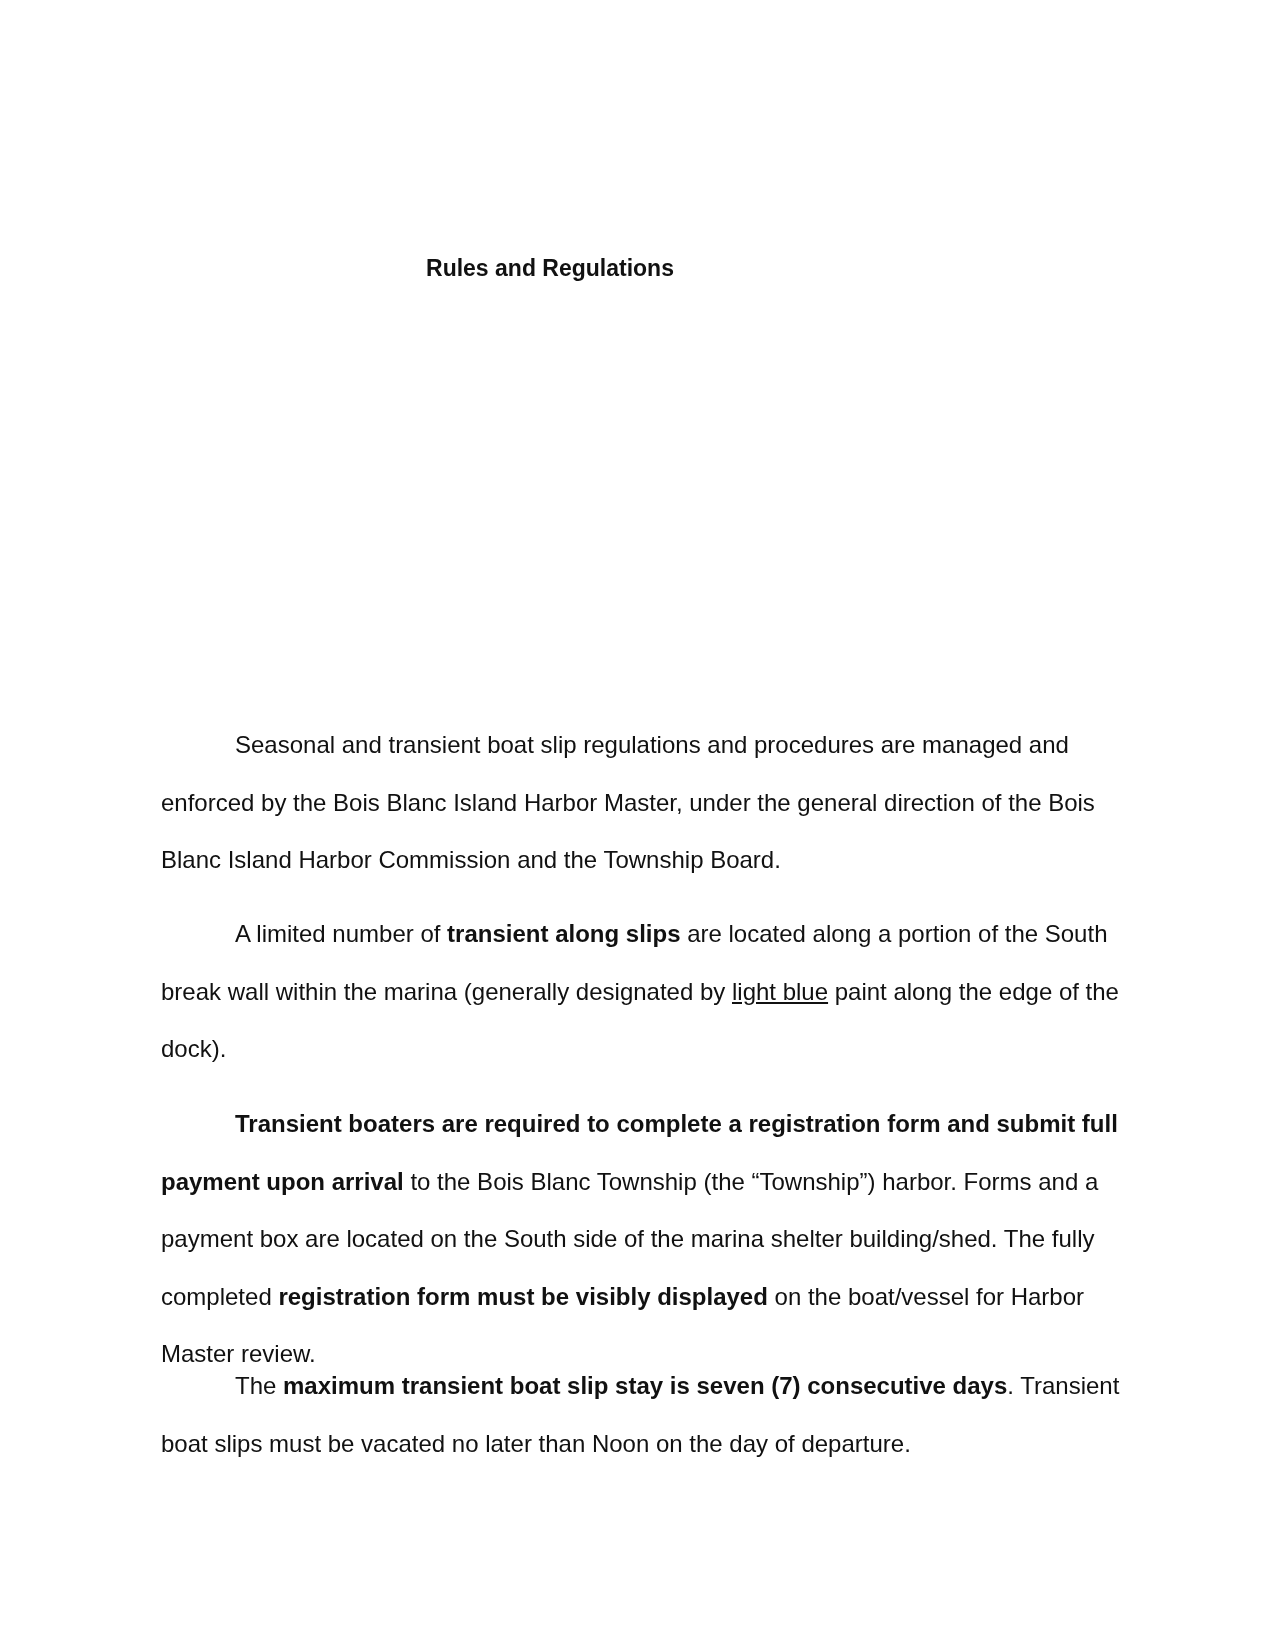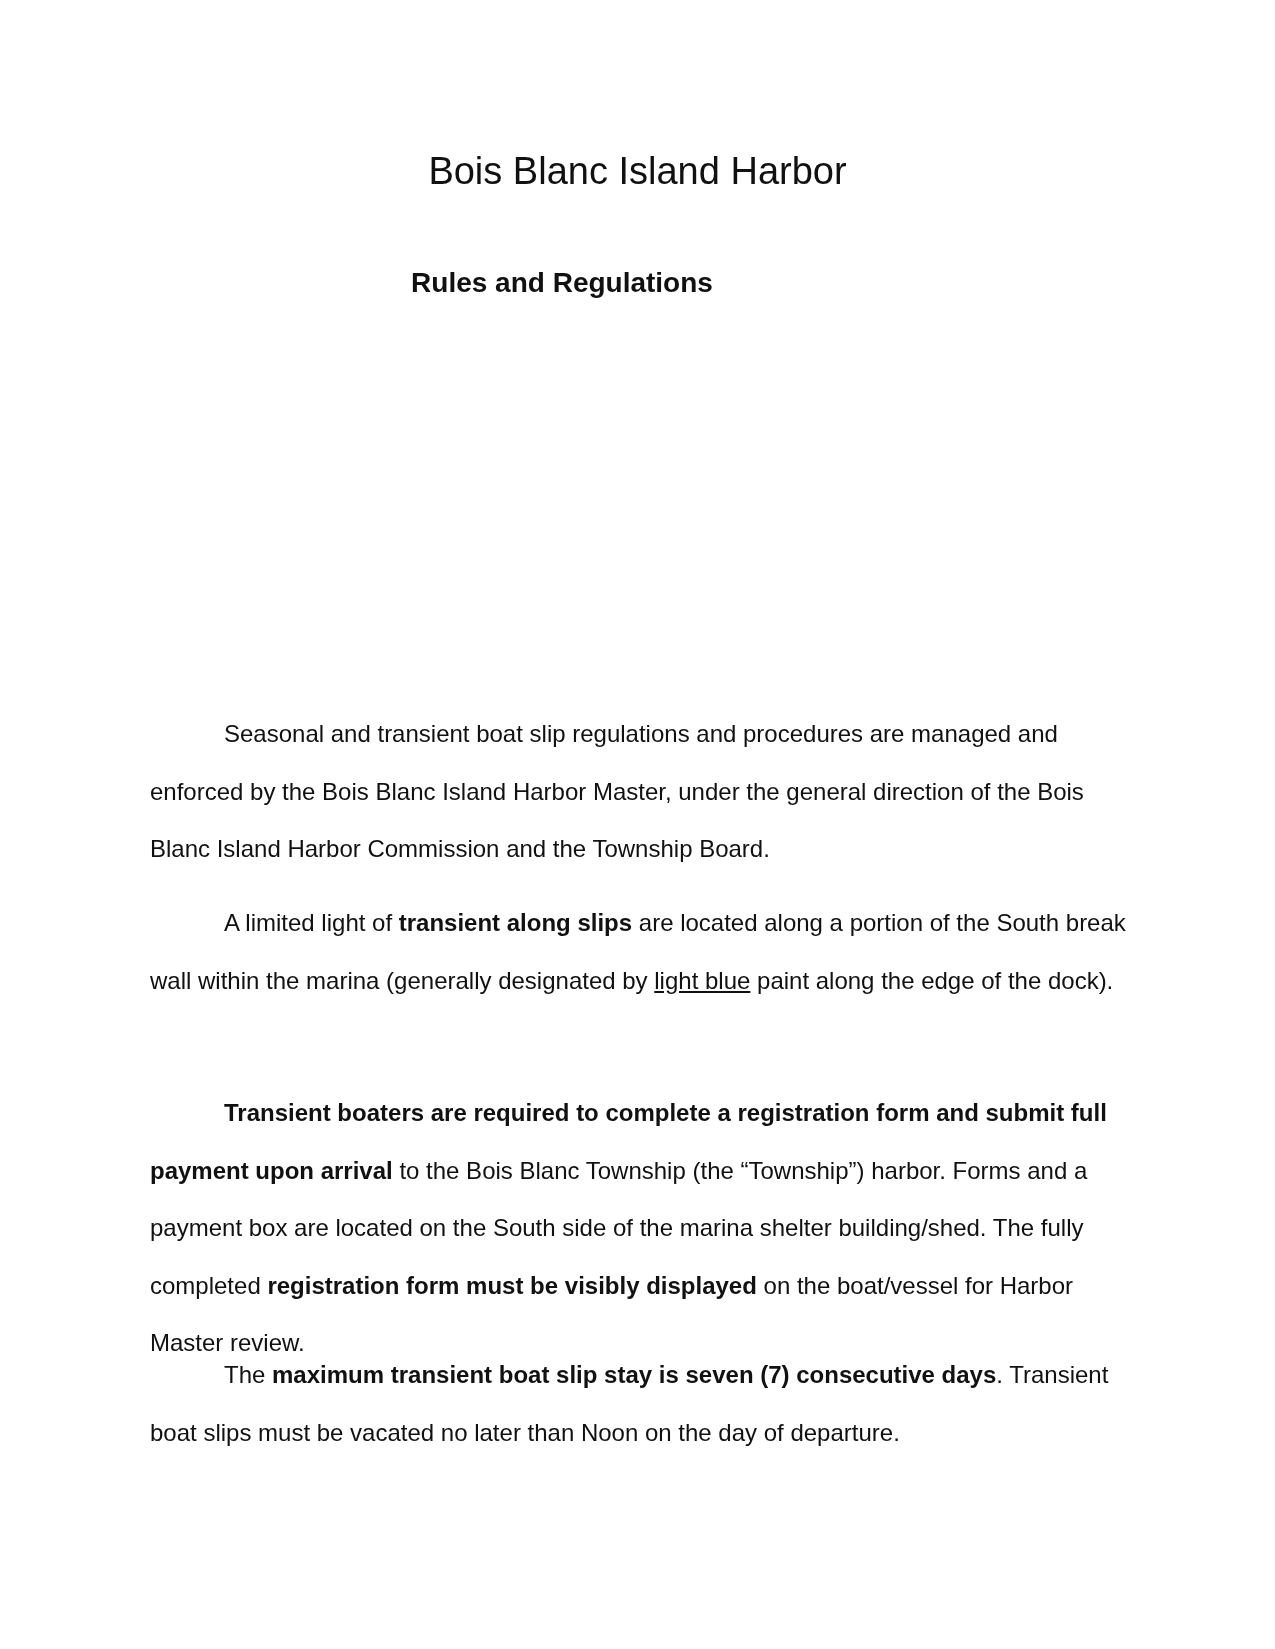--- a/index.html
+++ b/index.html
@@ -2,42 +2,41 @@
 <html><head>
 <meta charset="utf-8">
 <style>
   html, body { margin: 0; padding: 0; background: #ffffff; }
   body { width: 1275px; height: 1649px; position: relative; overflow: hidden;
          font-family: "Liberation Sans", sans-serif; color: #111111; }
   .page { position: absolute; left: 0; top: 0; width: 1275px; height: 1649px; }
   .title { position: absolute; left: 0; width: 1275px; top: 150px; text-align: center;
            font-size: 38px; font-weight: normal; margin: 0; }
   .subtitle { position: absolute; left: 0; width: 1100px; top: 255px; text-align: center;
-              font-size: 28px; font-weight: bold; margin: 12px; }
+              font-size: 23px; font-weight: bold; margin: 0; }
   .adopted { position: absolute; left: 0; width: 1275px; top: 423px; text-align: center;
              font-size: 20px; margin: 0; }
   .section-heading { position: absolute; left: 150px; top: 634px; font-size: 28px; font-weight: bold; margin: 0; }
   .section-heading .num { display: inline-block; width: 74px; }
-  .body { position: absolute; left: 150px; width: 985px; font-size: 24px; line-height: 57.5px; margin: 0; }
+  .body { position: absolute; left: 150px; width: 985px; font-size: 24px; line-height: 57.5px; margin: 11px; }
   .body .indent { display: inline-block; width: 74px; }
   .p1 { top: 705px; }
   .p2 { top: 894px; }
   .p3 { top: 1084px; }
   .p4 { top: 1346px; }
   b { font-weight: bold; }
   u { text-decoration: underline; }
 </style>
 </head>
 <body>
 
 <div class="page">
-  <h1 class="title">Bois Blanc Island Harbor</h1>
   <h2 class="subtitle">Rules and Regulations</h2>
 
 
   <p class="body p1"><span class="indent"></span><span>Seasonal and transient boat slip regulations and procedures are managed and enforced by the Bois Blanc Island Harbor Master, under the general direction of the Bois Blanc Island Harbor Commission and the Township Board.</span></p>
 
-  <p class="body p2"><span class="indent"></span><span>A limited light of </span><b>transient along slips</b><span> are located along a portion of the South break wall within the marina (generally designated by </span><u>light blue</u><span> paint along the edge of the dock).</span></p>
+  <p class="body p2"><span class="indent"></span><span>A limited number of </span><b>transient along slips</b><span> are located along a portion of the South break wall within the marina (generally designated by </span><u>light blue</u><span> paint along the edge of the dock).</span></p>
 
   <p class="body p3"><span class="indent"></span><b>Transient boaters are required to complete a registration form and submit full payment upon arrival</b><span> to the Bois Blanc Township (the “Township”) harbor.  Forms and a payment box are located on the South side of the marina shelter building/shed. The fully completed </span><b>registration form must be visibly displayed</b><span> on the boat/vessel for Harbor Master review.</span></p>
 
   <p class="body p4"><span class="indent"></span><span>The </span><b>maximum transient boat slip stay is seven (7) consecutive days</b><span>.</span><span> Transient boat slips must be vacated no later than Noon on the day of departure.</span></p>
 </div>
 
 </body></html>

